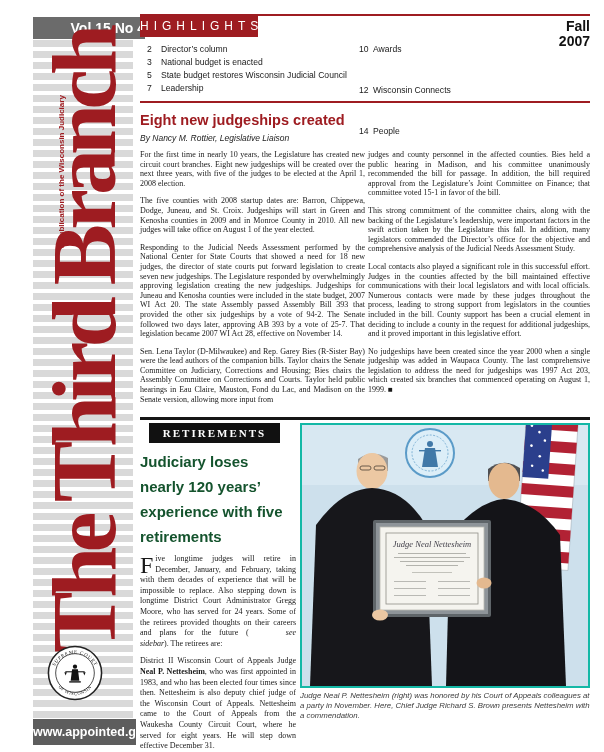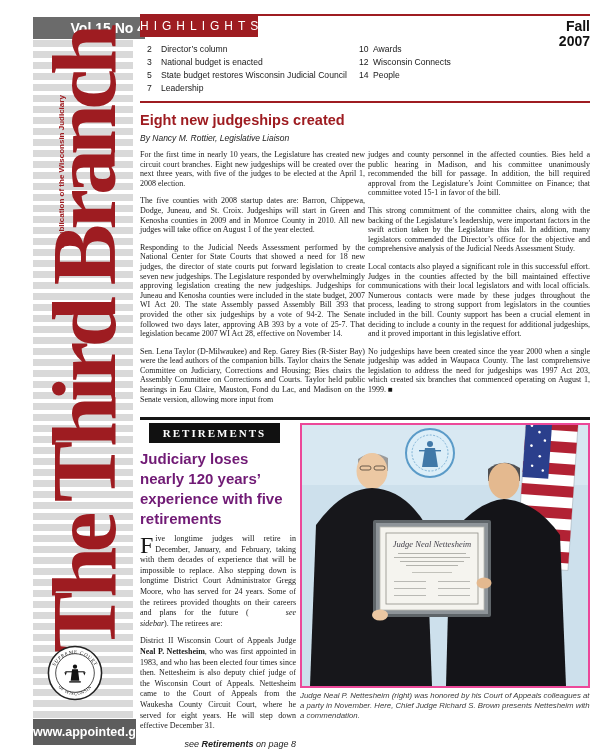--- a/index.html
+++ b/index.html
@@ -45,21 +45,21 @@
     background:#9e1c21;color:#fff;font-weight:normal;font-size:12px;
     letter-spacing:5px;line-height:21px;text-align:center;
   }
   .issue-date{
     position:absolute;right:14px;top:19px;text-align:right;
     font-weight:bold;font-size:14px;line-height:15px;color:#111;
   }
   .toc{position:absolute;left:147px;top:43px;width:440px;display:flex;font-size:8.6px;}
   .toc-col{display:flex;flex-direction:column;}
   .toc-col-left{width:212px;}
-  .toc-col-right{width:200px;}
+  .toc-col-right{width:200px;gap:28px;}
   .toc-row{display:flex;line-height:13px;}
   .toc-num{width:14px;flex:none;}
   .toc-label{flex:1;}
   
   .article-title{
     position:absolute;left:140px;top:112px;font-weight:bold;font-size:14.5px;color:#9e1c21;
   }
   .byline{position:absolute;left:140px;top:133px;font-size:8.5px;font-style:italic;color:#222;}
   .bodycol{
     position:absolute;top:150px;width:225px;
@@ -71,39 +71,39 @@
   .col2{left:368px;width:222px;}
   
   .rule-black{position:absolute;left:140px;top:417px;width:450px;height:2.5px;background:#161616;}
   .retire-label-box{
     position:absolute;left:149px;top:423px;width:131px;height:20px;
     background:#111;color:#fff;font-family:"Liberation Serif",serif;
     font-weight:bold;font-size:11px;letter-spacing:2px;line-height:20px;text-align:center;
   }
   .retire-col{position:absolute;left:140px;top:449px;width:156px;}
   .retire-headline{
-    font-weight:bold;font-size:15px;line-height:20px;color:#701a75;margin:0 0 5px 0;
+    font-weight:bold;font-size:15px;line-height:25px;color:#14532d;margin:0 0 5px 0;
   }
   .retire-col p{
     font-family:"Liberation Serif",serif;font-size:8px;line-height:10.6px;
     text-align:justify;color:#191919;margin:0 0 7px 0;
   }
   .dropcap{
     float:left;font-family:"Liberation Serif",serif;font-size:24px;line-height:20px;
     padding:1px 2px 0 0;font-weight:normal;
   }
   .see-more{
     font-size:9px;font-style:italic;text-align:right;margin-top:2px;color:#222;
     font-family:"Liberation Sans",sans-serif;
   }
   .see-more b{font-style:italic;}
   
   .photo{
     position:absolute;left:300px;top:423px;width:286px;height:261px;
-    border:2px solid #ec4899;background:#cde0ec;
+    border:2px solid #14b8a6;background:#cde0ec;
   }
   .caption{
     position:absolute;left:300px;top:691px;width:292px;
     font-size:7.8px;font-style:italic;line-height:10px;color:#3c3c3c;
   }
   .ital{font-style:italic;padding-left:37px;}
 </style>
 </head>
 <body>
 

